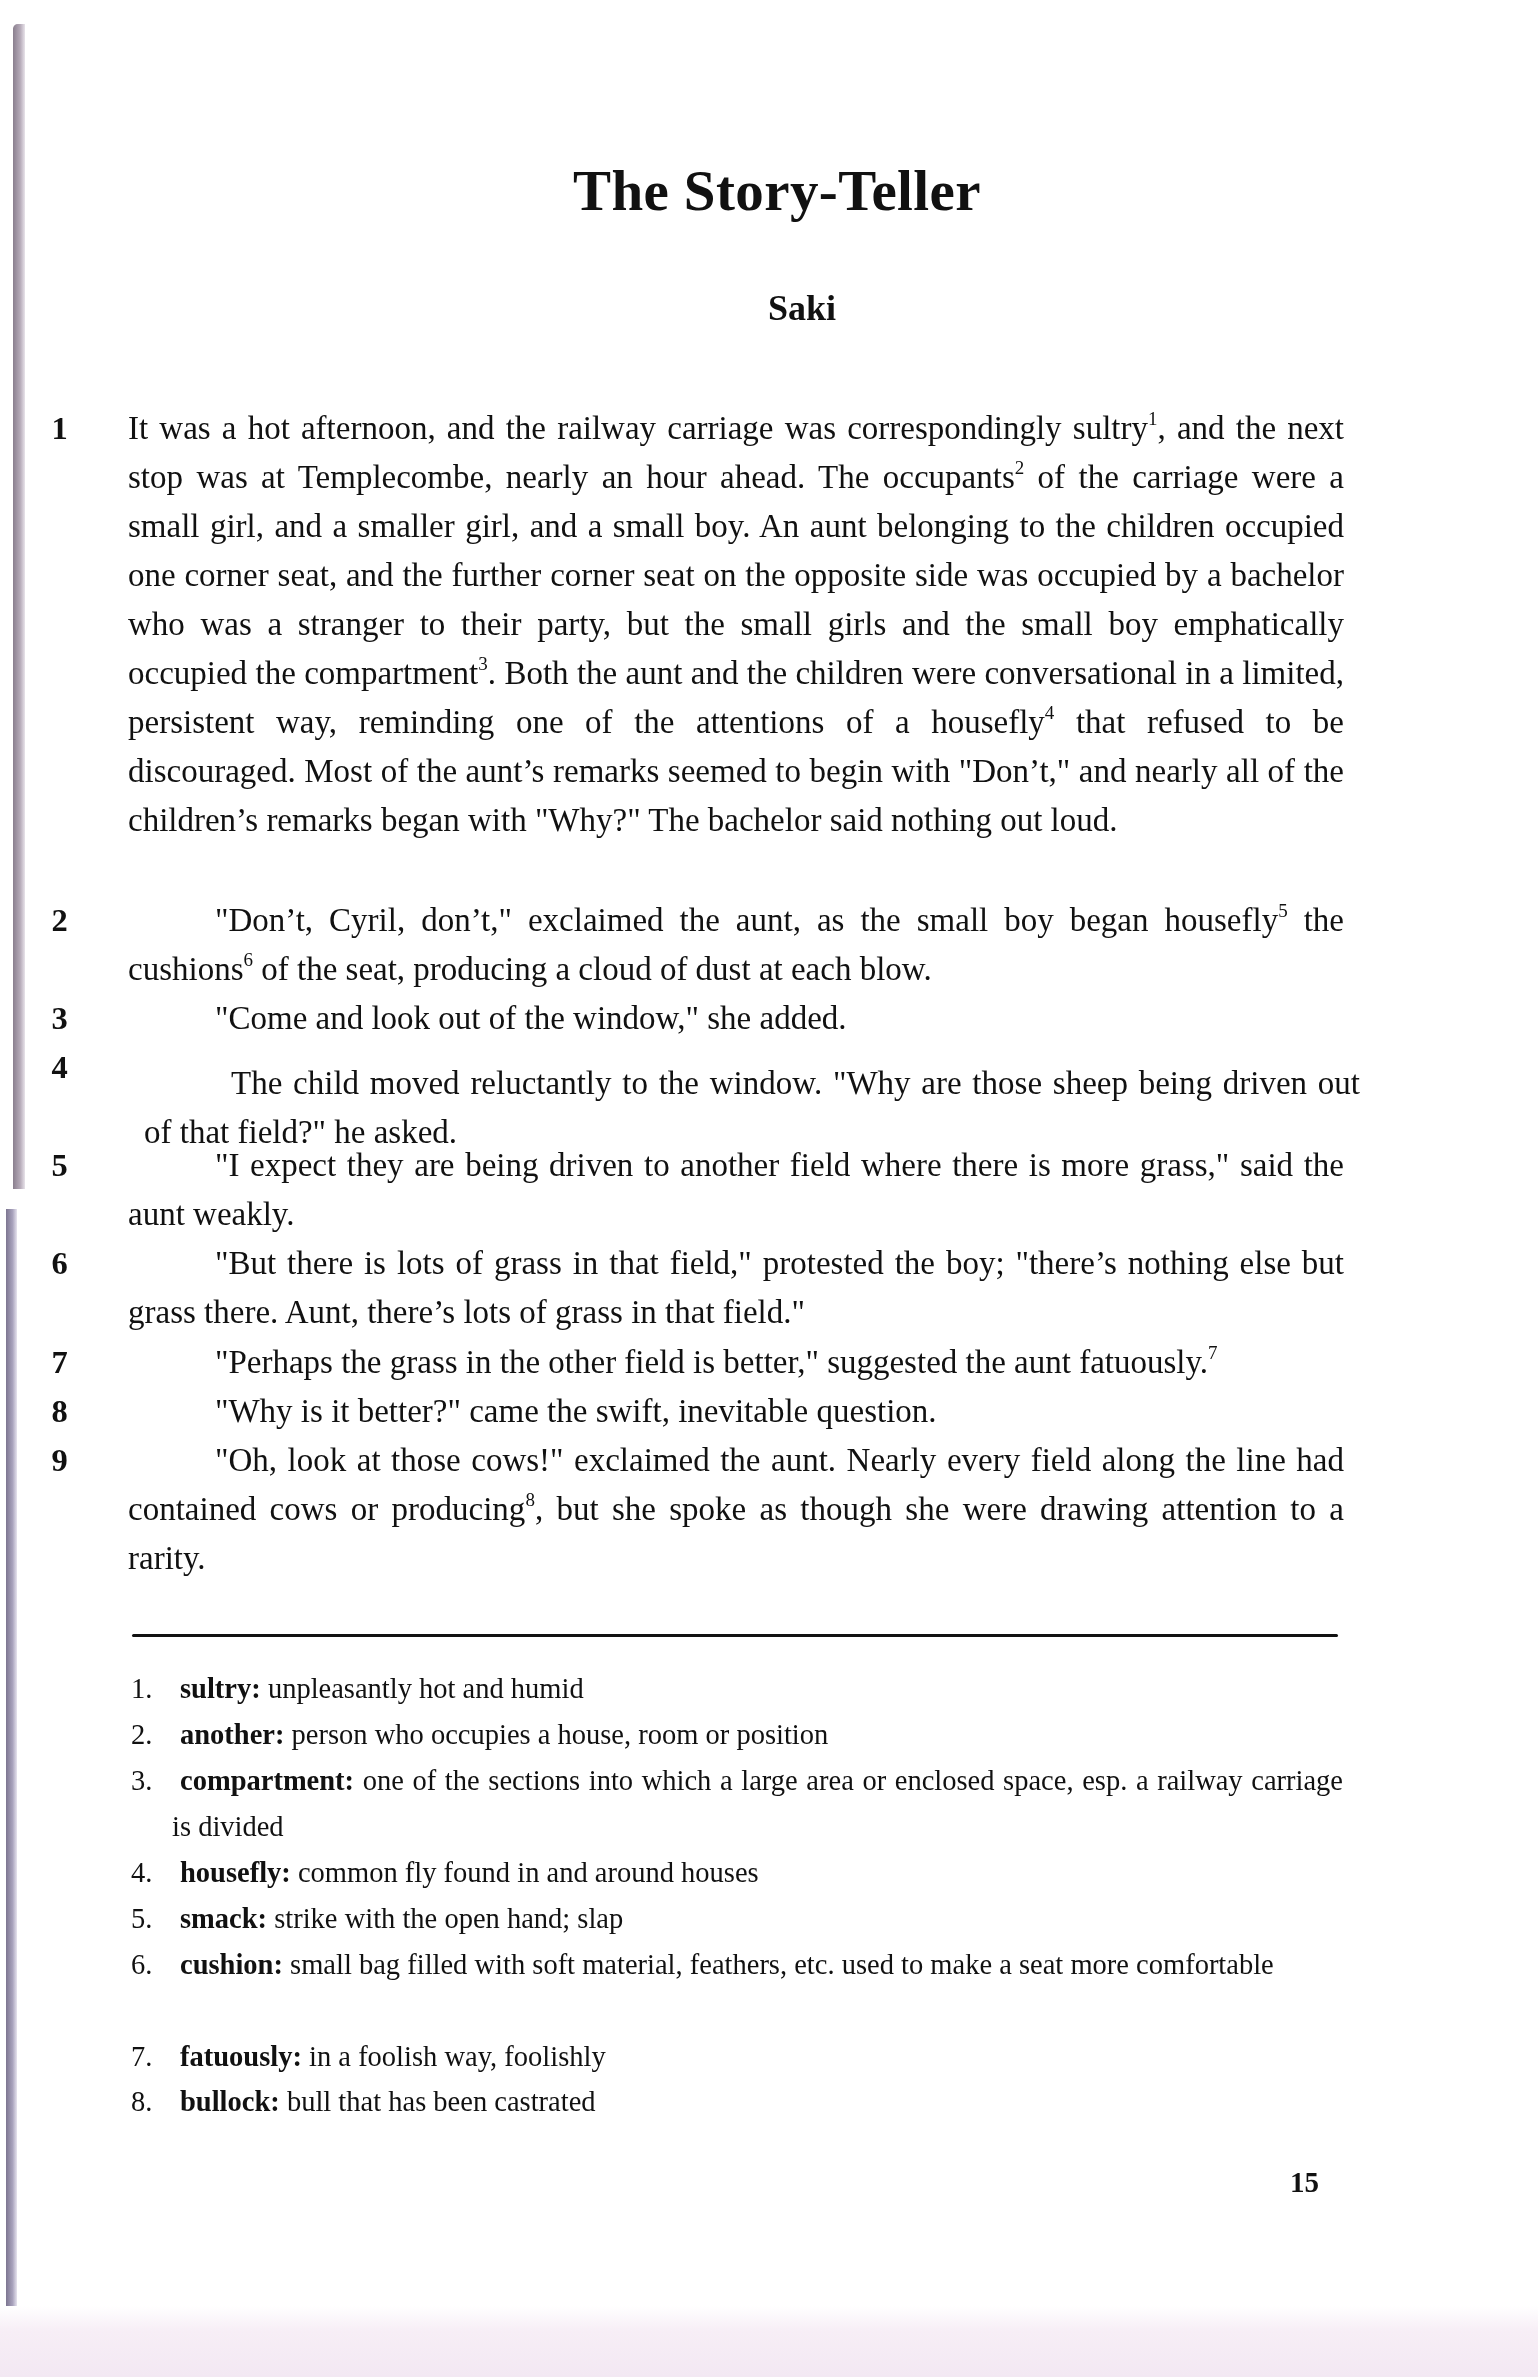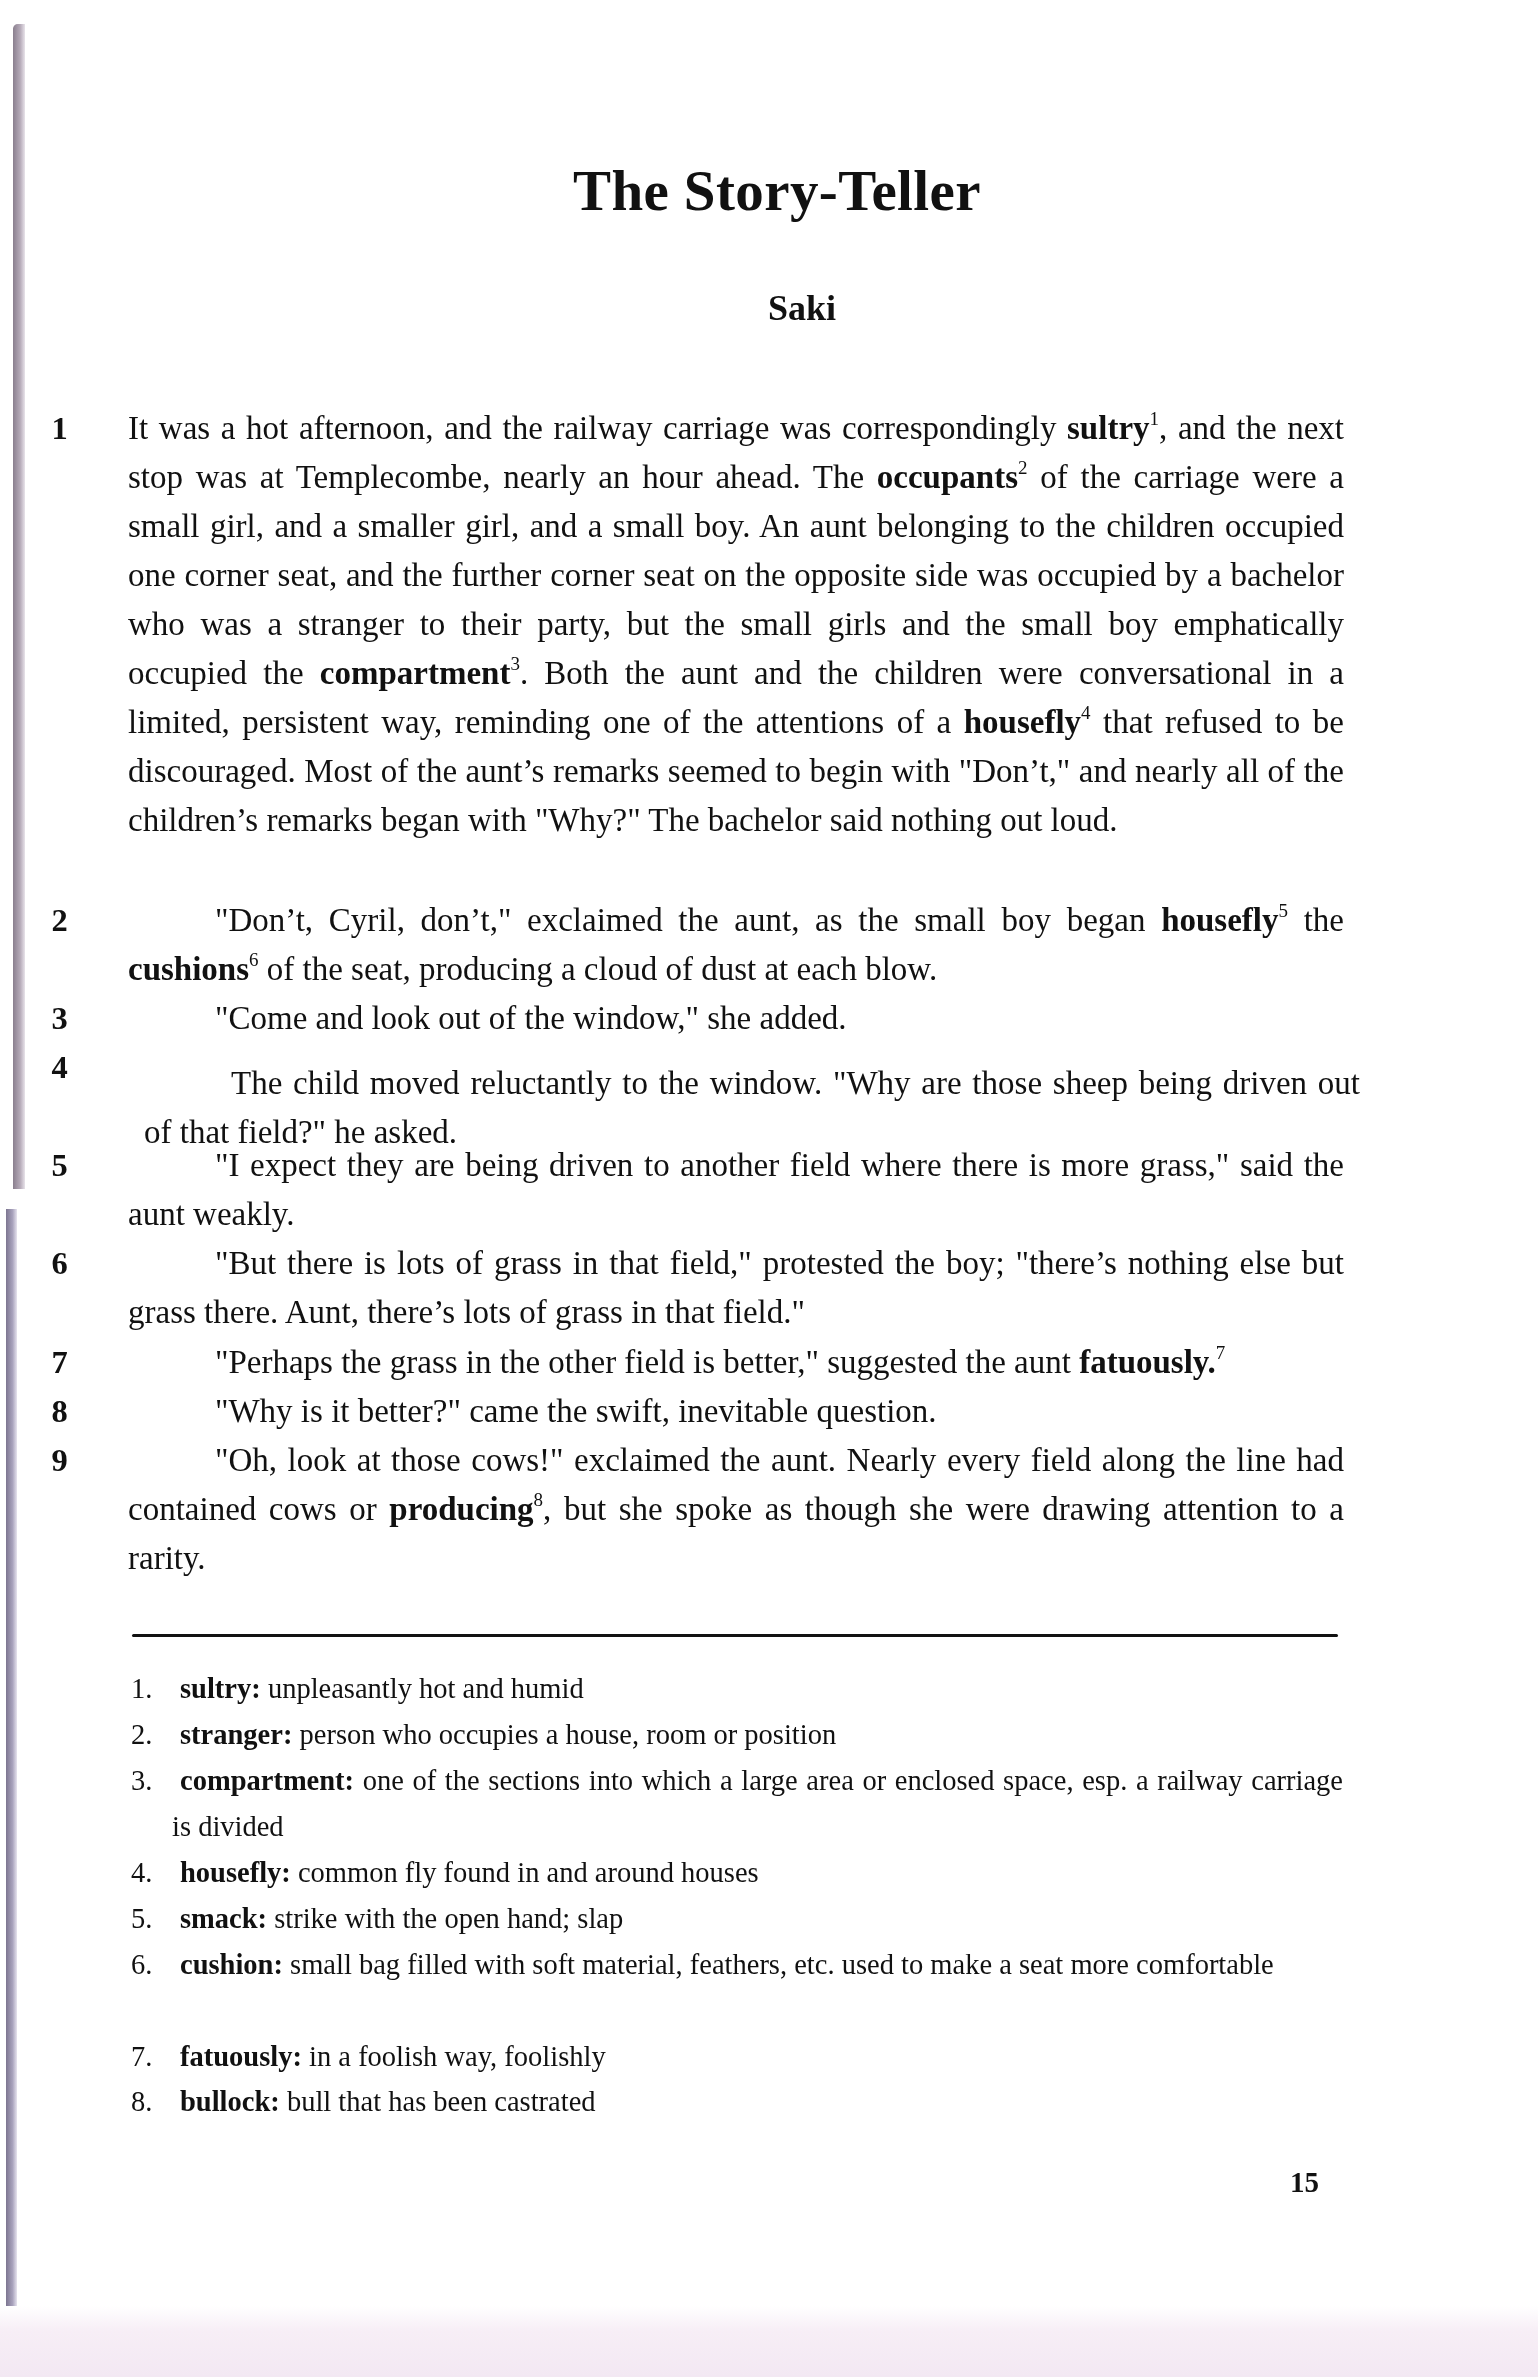--- a/index.html
+++ b/index.html
@@ -36,21 +36,21 @@
   .para {
     position: absolute; left: 128px; width: 1216px;
     font-size: 33px; line-height: 49px; text-align: justify;
     text-align-last: left;
   }
   .para.indent .txt::before { content: ""; display: inline-block; width: 87px; }
   .pnum {
     position: absolute; left: 32px; width: 55px; text-align: center;
     font-size: 32.5px; font-weight: bold; line-height: 49px;
   }
-  .para b { font-weight: bold; }
+  .para b { font-weight: normal; }
   sup { font-size: 19px; line-height: 0; vertical-align: 14.3px; font-weight: normal; }
   .rule {
     position: absolute; left: 132px; width: 1206px; top: 1634px; height: 3.2px;
     background: #111111; border-radius: 1.6px;
   }
   .fn {
     position: absolute; left: 131px; width: 1213px;
     font-size: 28.5px; line-height: 46px; text-align: justify;
   }
   .fn .n { display: inline-block; width: 41px; }
@@ -89,21 +89,21 @@
 <p class="para indent" style="top:1338px;margin:0"><span class="txt"><span>"Perhaps the grass in the other field is better," suggested the aunt </span><b>fatuously.</b><sup>7</sup></span></p>
 <p class="para indent" style="top:1387px;margin:0"><span class="txt"><span>"Why is it better?" came the swift, inevitable question.</span></span></p>
 <p class="para indent" style="top:1436px;margin:0"><span class="txt"><span>"Oh, look at those cows!" exclaimed the aunt. Nearly every field along the line had contained cows or </span><b>producing</b><sup>8</sup><span>, but she spoke as though she were drawing attention to a rarity.</span></span></p>
 
 <div class="rule"></div>
 
 <div class="fn" style="top:1666px">
   <span class="n">1.</span><b>sultry:</b><span> unpleasantly hot and humid</span>
 </div>
 <div class="fn" style="top:1712px">
-  <span class="n">2.</span><b>stranger:</b><span> person who occupies a house, room or position</span>
+  <span class="n">2.</span><b>another:</b><span> person who occupies a house, room or position</span>
 </div>
 <div class="fn" style="top:1758px;padding-left:41px;text-indent:-41px;width:1171px">
   <span class="n" style="text-indent:0">3.</span><b>compartment:</b><span> one of the sections into which a large area or enclosed space, esp. a railway carriage is divided</span>
 </div>
 <div class="fn" style="top:1850px">
   <span class="n">4.</span><b>housefly:</b><span> common fly found in and around houses</span>
 </div>
 <div class="fn" style="top:1896px">
   <span class="n">5.</span><b>smack:</b><span> strike with the open hand; slap</span>
 </div>

